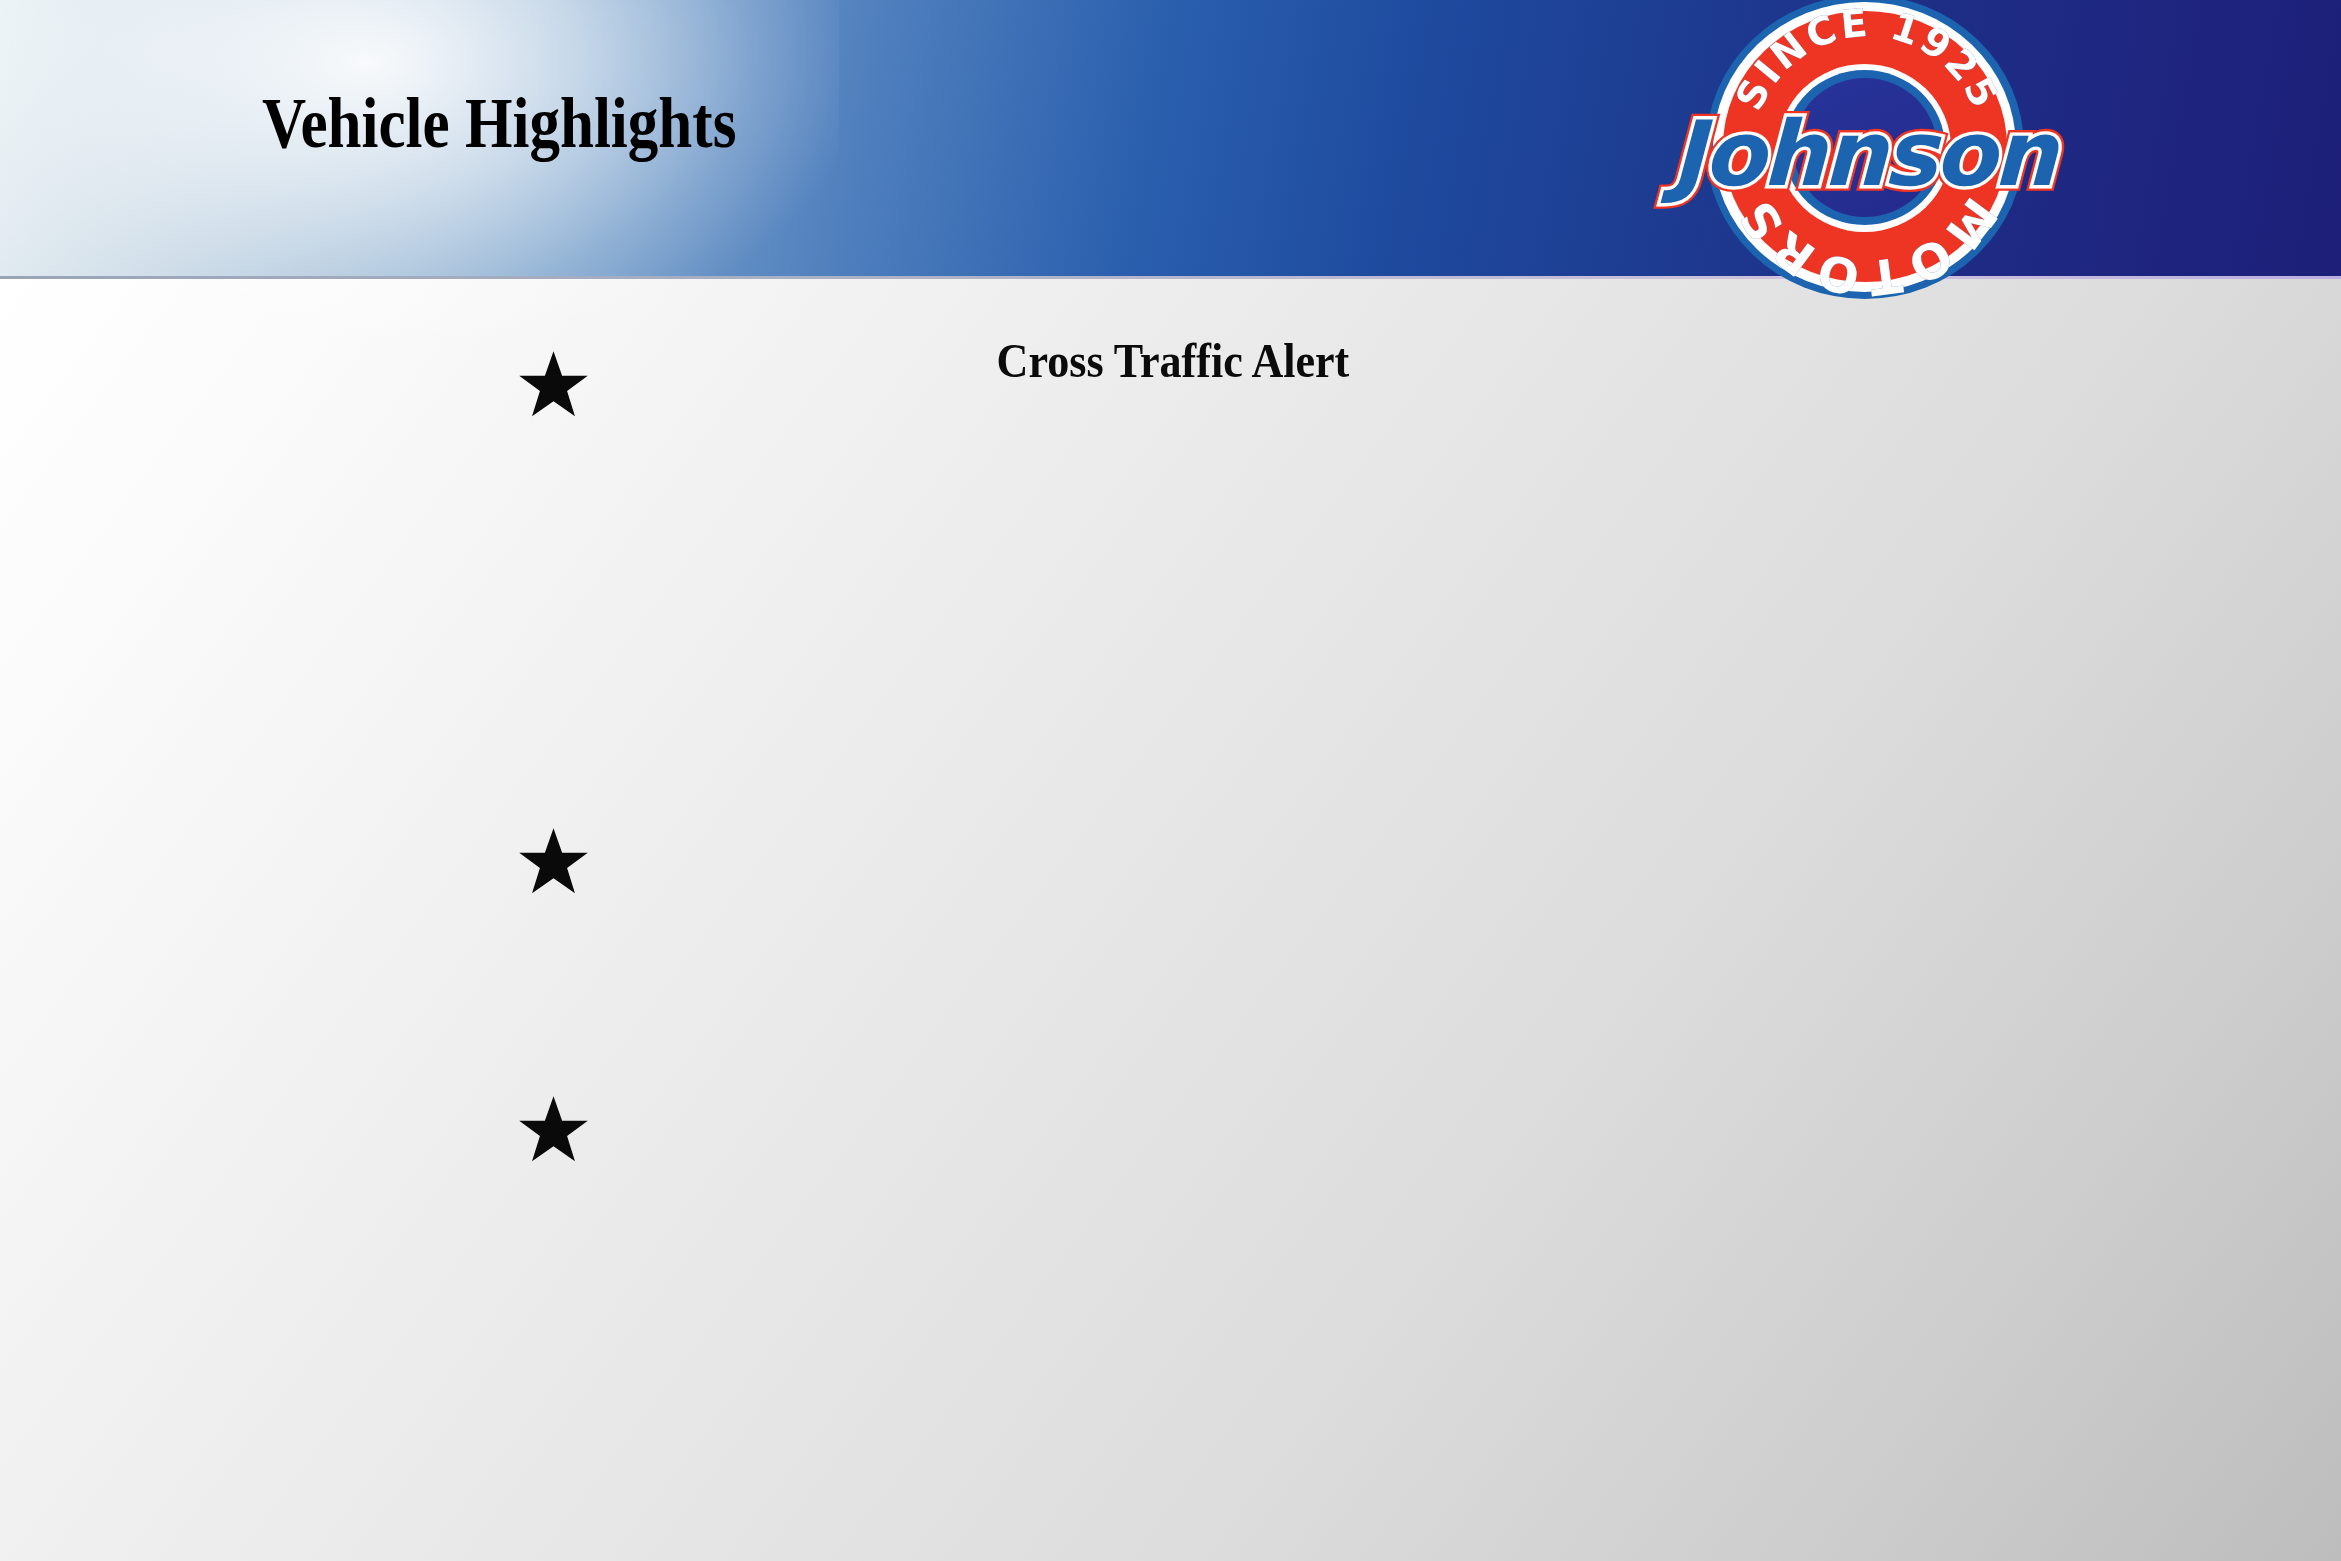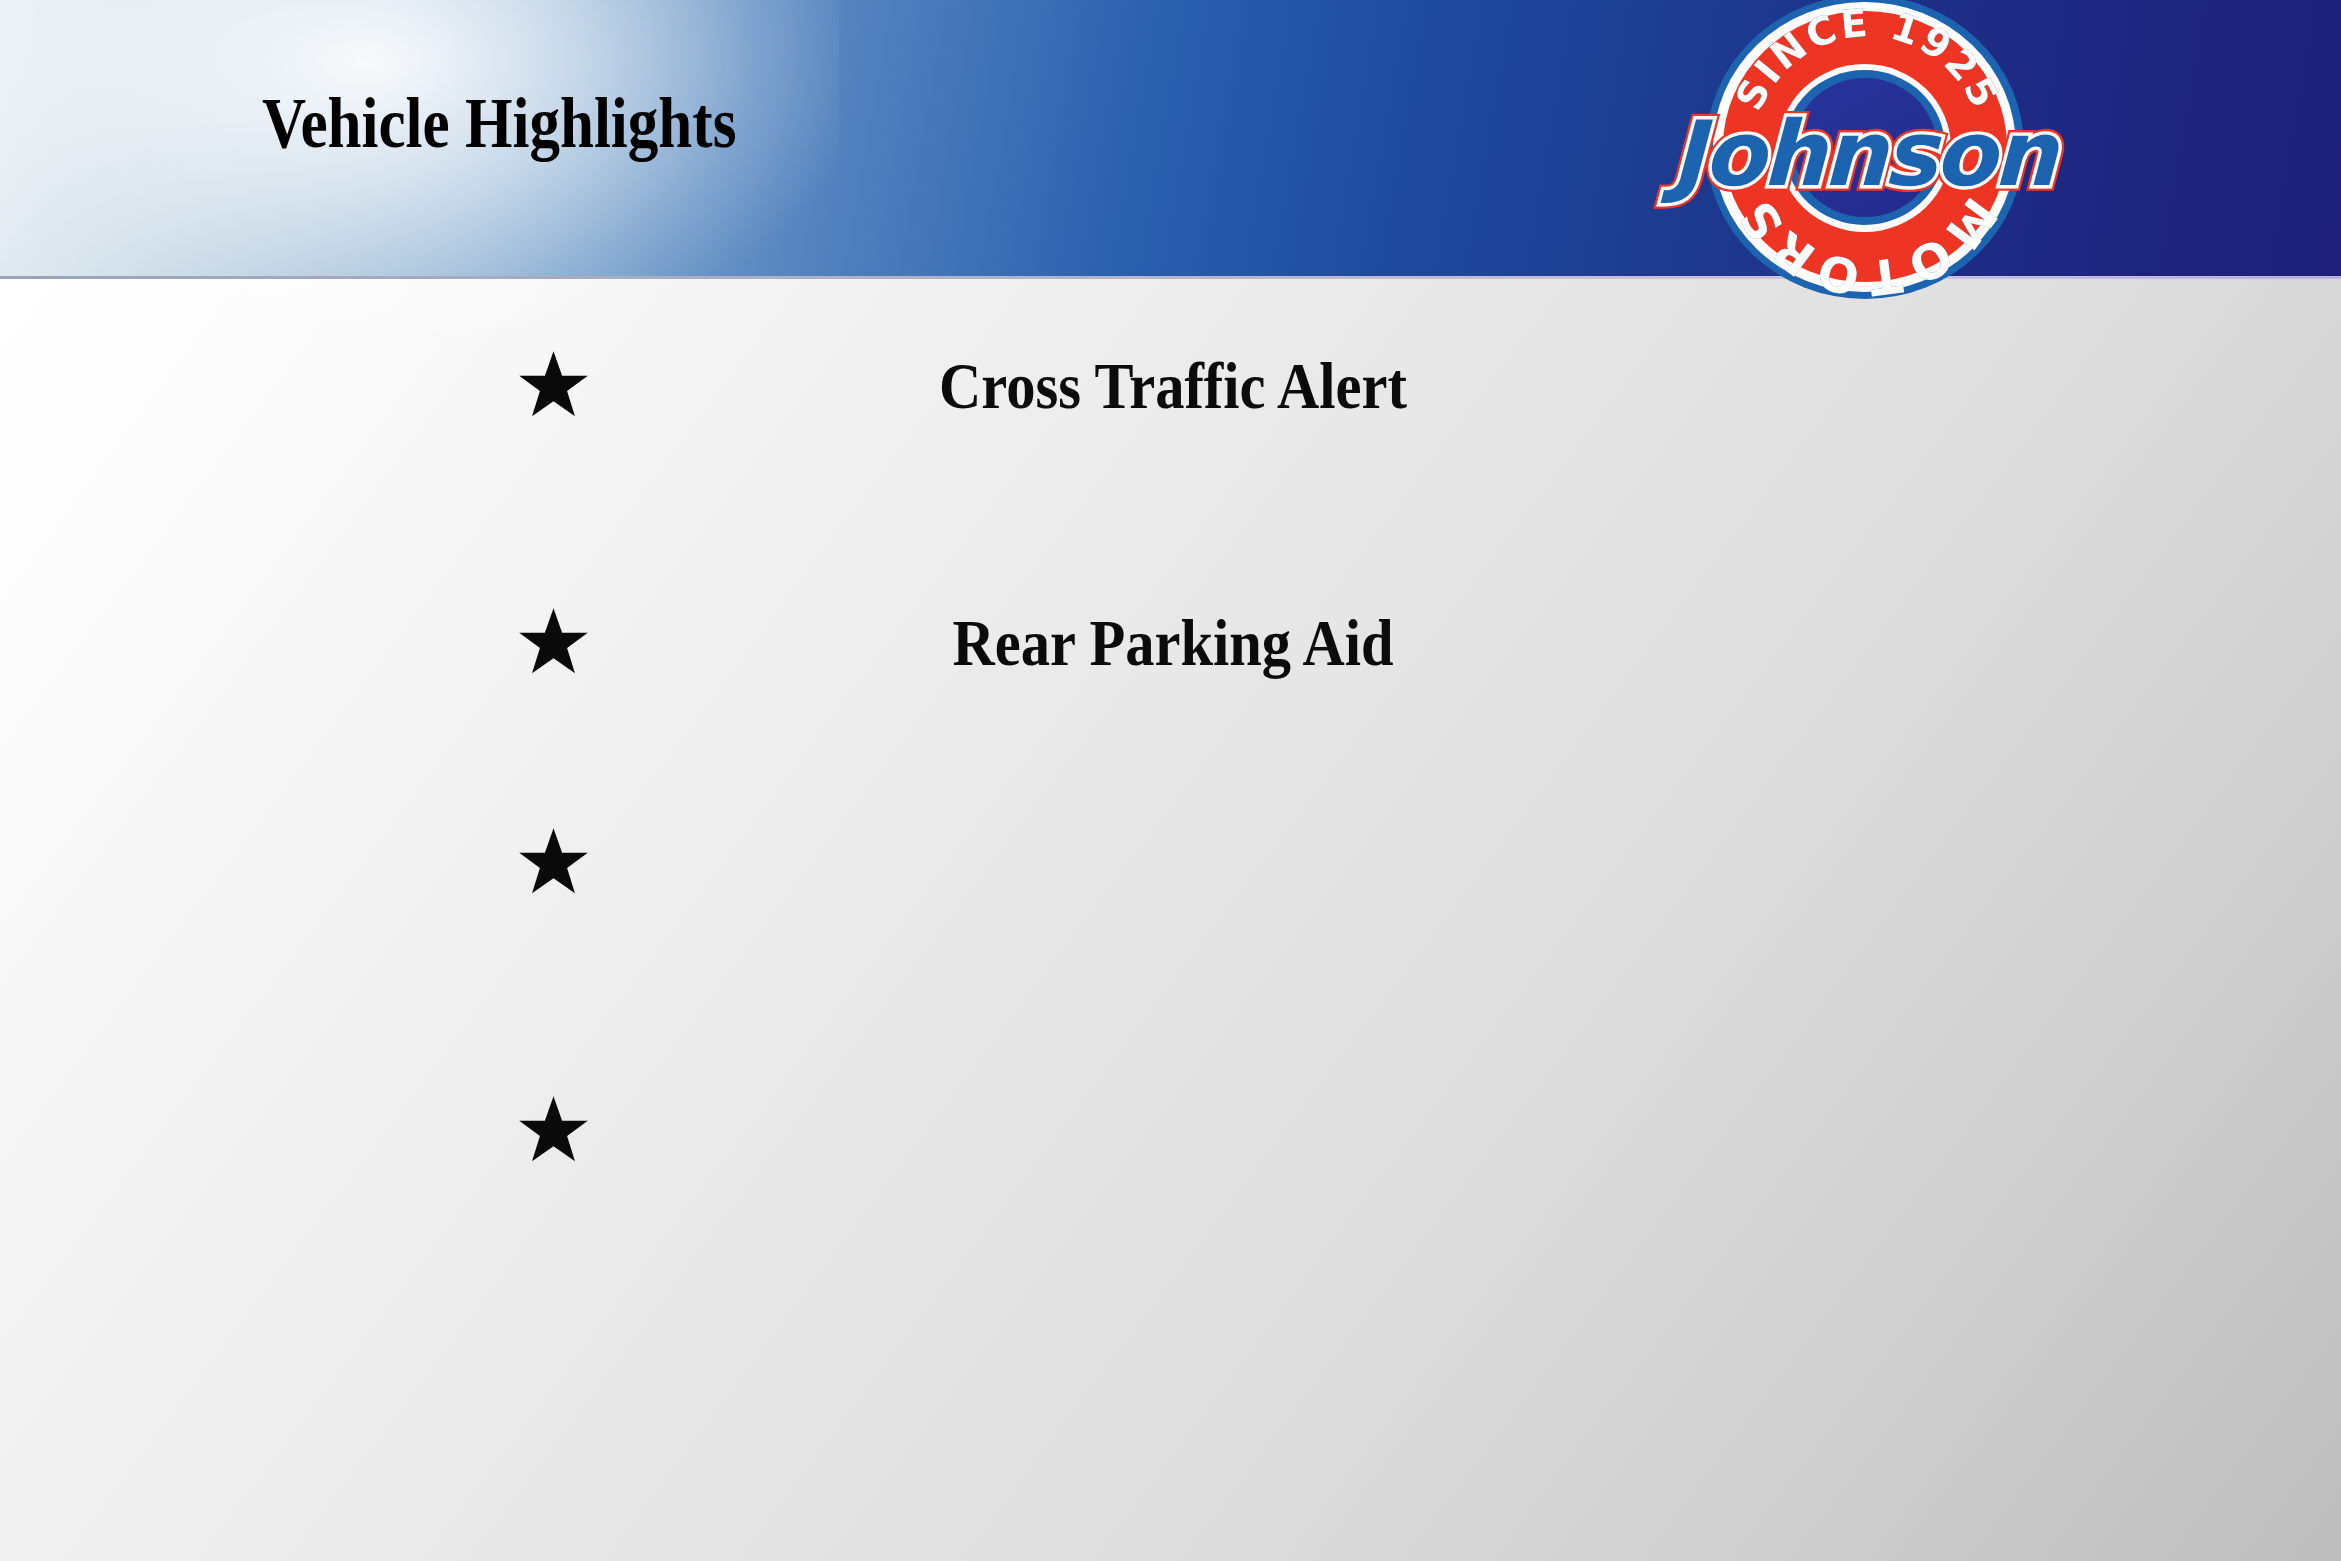--- a/index.html
+++ b/index.html
@@ -245,25 +245,25 @@
     line-height: 73px;
   }
   .hl-star svg { display: block; }
   .hl-label {
     position: absolute;
     left: 622px;
     top: 0;
     width: 1102px;
     height: 100px;
     display: flex;
-    align-items: center;
+    align-items: flex-start;
     justify-content: center;
     font-family: "Liberation Serif", "DejaVu Serif", serif;
     font-weight: bold;
-    font-size: 65px;
+    font-size: 49px;
     line-height: 1.0;
     color: #0b0b0b;
     white-space: nowrap;
   }
   .hl-label span {
     display: inline-block;
     transform: scaleX(0.90);
   }
 
   .row0 { top: 58px; }
@@ -326,30 +326,20 @@
       <span class="hl-star">
         <svg width="73" height="73" viewBox="0 0 100 100" aria-hidden="true">
           <polygon fill="#0a0a0a" points="50,3 61.8,36.5 97,36.5 68.6,57.5 79.4,92 50,71.5 20.6,92 31.4,57.5 3,36.5 38.2,36.5"></polygon>
         </svg>
       </span>
       <div class="hl-label">
         <span>Cross Traffic Alert</span>
       </div>
     </div>
 
-    <div class="highlight-row row1">
-      <span class="hl-star">
-        <svg width="73" height="73" viewBox="0 0 100 100" aria-hidden="true">
-          <polygon fill="#0a0a0a" points="50,3 61.8,36.5 97,36.5 68.6,57.5 79.4,92 50,71.5 20.6,92 31.4,57.5 3,36.5 38.2,36.5"></polygon>
-        </svg>
-      </span>
-      <div class="hl-label">
-        <span>Rear Parking Aid</span>
-      </div>
-    </div>
 
     <div class="highlight-row row2">
       <span class="hl-star">
         <svg width="73" height="73" viewBox="0 0 100 100" aria-hidden="true">
           <polygon fill="#0a0a0a" points="50,3 61.8,36.5 97,36.5 68.6,57.5 79.4,92 50,71.5 20.6,92 31.4,57.5 3,36.5 38.2,36.5"></polygon>
         </svg>
       </span>
     </div>
 
     <div class="highlight-row row3">

